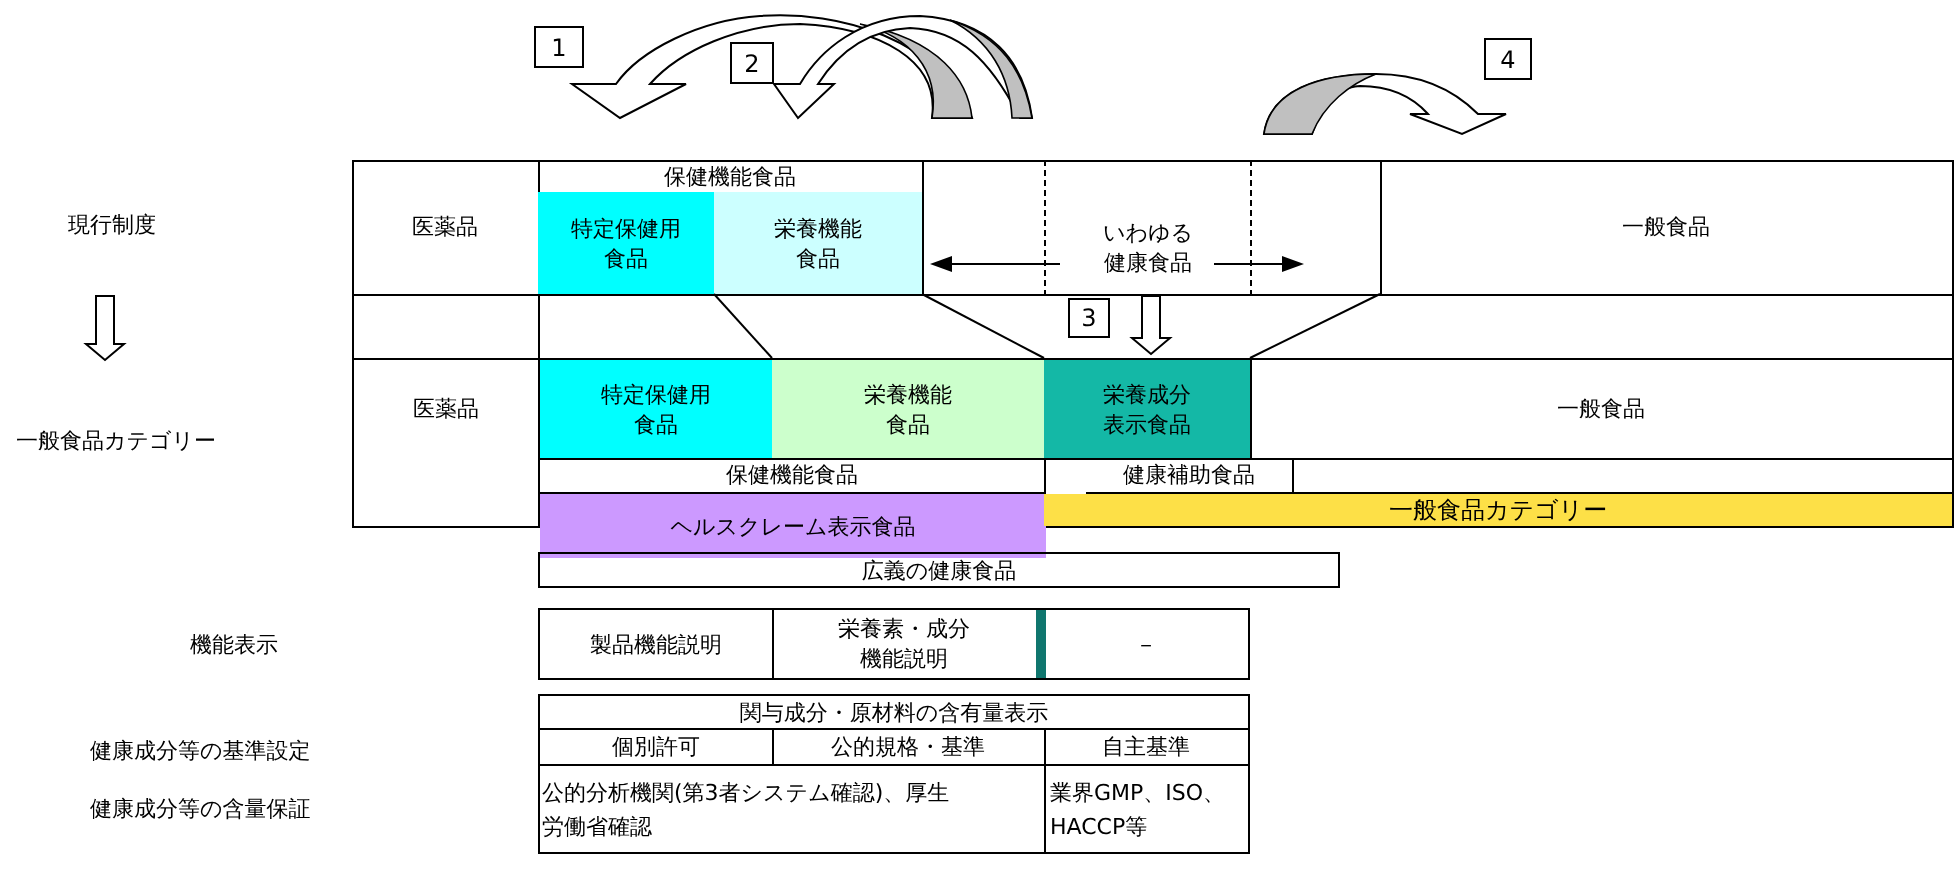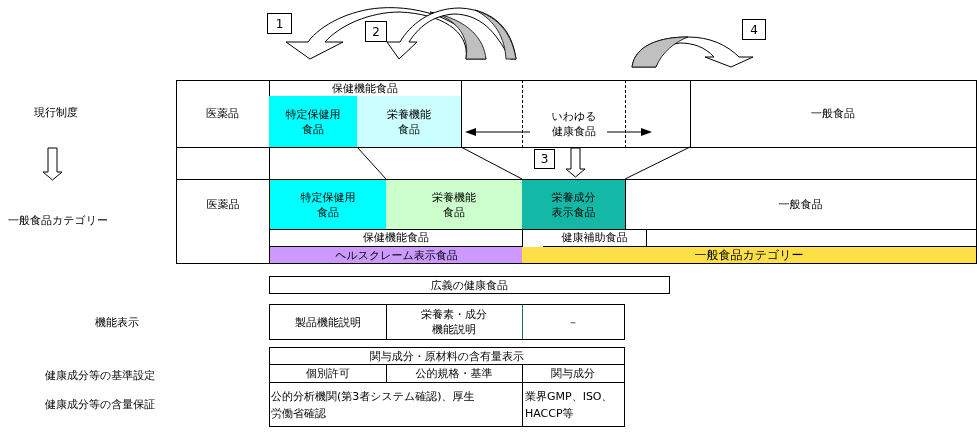--- a/index.html
+++ b/index.html
@@ -44,35 +44,35 @@
 <div class="cell" style="left:270px;top:180px;width:117px;height:50px;background:#00ffff;border-right:1px solid #000;border-bottom:1px solid #000;">特定保健用
 食品</div>
 <div class="cell" style="left:386px;top:180px;width:137px;height:50px;background:#ccffcc;border-right:1px solid #000;border-bottom:1px solid #000;">栄養機能
 食品</div>
 <div class="cell" style="left:522px;top:180px;width:104px;height:50px;background:#14b8a6;border-right:1px solid #000;border-bottom:1px solid #000;">栄養成分
 表示食品</div>
 <div class="cell" style="left:625px;top:180px;width:351px;height:50px;border-bottom:1px solid #000;">一般食品</div>
 <div class="cell" style="left:270px;top:229px;width:253px;height:18px;border-right:1px solid #000;border-bottom:1px solid #000;">保健機能食品</div>
 <div class="cell" style="left:543px;top:229px;width:104px;height:18px;border-right:1px solid #000;border-bottom:1px solid #000;">健康補助食品</div>
 <div class="abs" style="left:625px;top:246px;width:351px;height:1px;background:#000;"></div>
-<div class="cell" style="left:270px;top:247px;width:253px;height:16px;background:#cc99ff;">ヘルスクレーム表示食品</div>
+<div class="cell" style="left:270px;top:247px;width:253px;height:32px;background:#cc99ff;">ヘルスクレーム表示食品</div>
 <div class="cell" style="left:522px;top:247px;width:454px;height:16px;background:#fde047;font-size:12px;">一般食品カテゴリー</div>
 
 <div class="cell" style="left:269px;top:276px;width:401px;height:18px;border:1px solid #000;">広義の健康食品</div>
 <div class="abs" style="left:269px;top:304px;width:356px;height:36px;border:1px solid #000;"></div>
 <div class="cell" style="left:270px;top:305px;width:117px;height:34px;border-right:1px solid #000;">製品機能説明</div>
-<div class="cell" style="left:386px;top:305px;width:137px;height:34px;border-right:1px solid #0f766e;">栄養素・成分
+<div class="cell" style="left:386px;top:305px;width:137px;height:34px;border-right:5px solid #0f766e;">栄養素・成分
 機能説明</div>
 <div class="cell" style="left:522px;top:305px;width:102px;height:34px;">－</div>
 
 <div class="abs" style="left:269px;top:347px;width:356px;height:80px;border:1px solid #000;"></div>
 <div class="cell" style="left:270px;top:348px;width:354px;height:17px;border-bottom:1px solid #000;">関与成分・原材料の含有量表示</div>
 <div class="cell" style="left:270px;top:364px;width:117px;height:19px;border-right:1px solid #000;border-bottom:1px solid #000;">個別許可</div>
 <div class="cell" style="left:386px;top:364px;width:137px;height:19px;border-right:1px solid #000;border-bottom:1px solid #000;">公的規格・基準</div>
-<div class="cell" style="left:522px;top:364px;width:102px;height:19px;border-bottom:1px solid #000;">関与成分</div>
+<div class="cell" style="left:522px;top:364px;width:102px;height:19px;border-bottom:1px solid #000;">自主基準</div>
 <div class="cell" style="left:271px;top:384px;width:250px;height:42px;justify-content:flex-start;text-align:left;line-height:17px;">公的分析機関(第3者システム確認)、厚生
 労働省確認</div>
 <div class="abs" style="left:522px;top:383px;width:1px;height:43px;background:#000;"></div>
 <div class="cell" style="left:525px;top:384px;width:99px;height:42px;justify-content:flex-start;text-align:left;line-height:17px;">業界GMP、ISO、
 HACCP等</div>
 
 <svg width="980" height="435">
 
   <line x1="357" y1="147" x2="386" y2="179" stroke="#000" stroke-width="1"></line>
   <line x1="461" y1="147" x2="522" y2="179" stroke="#000" stroke-width="1"></line>

